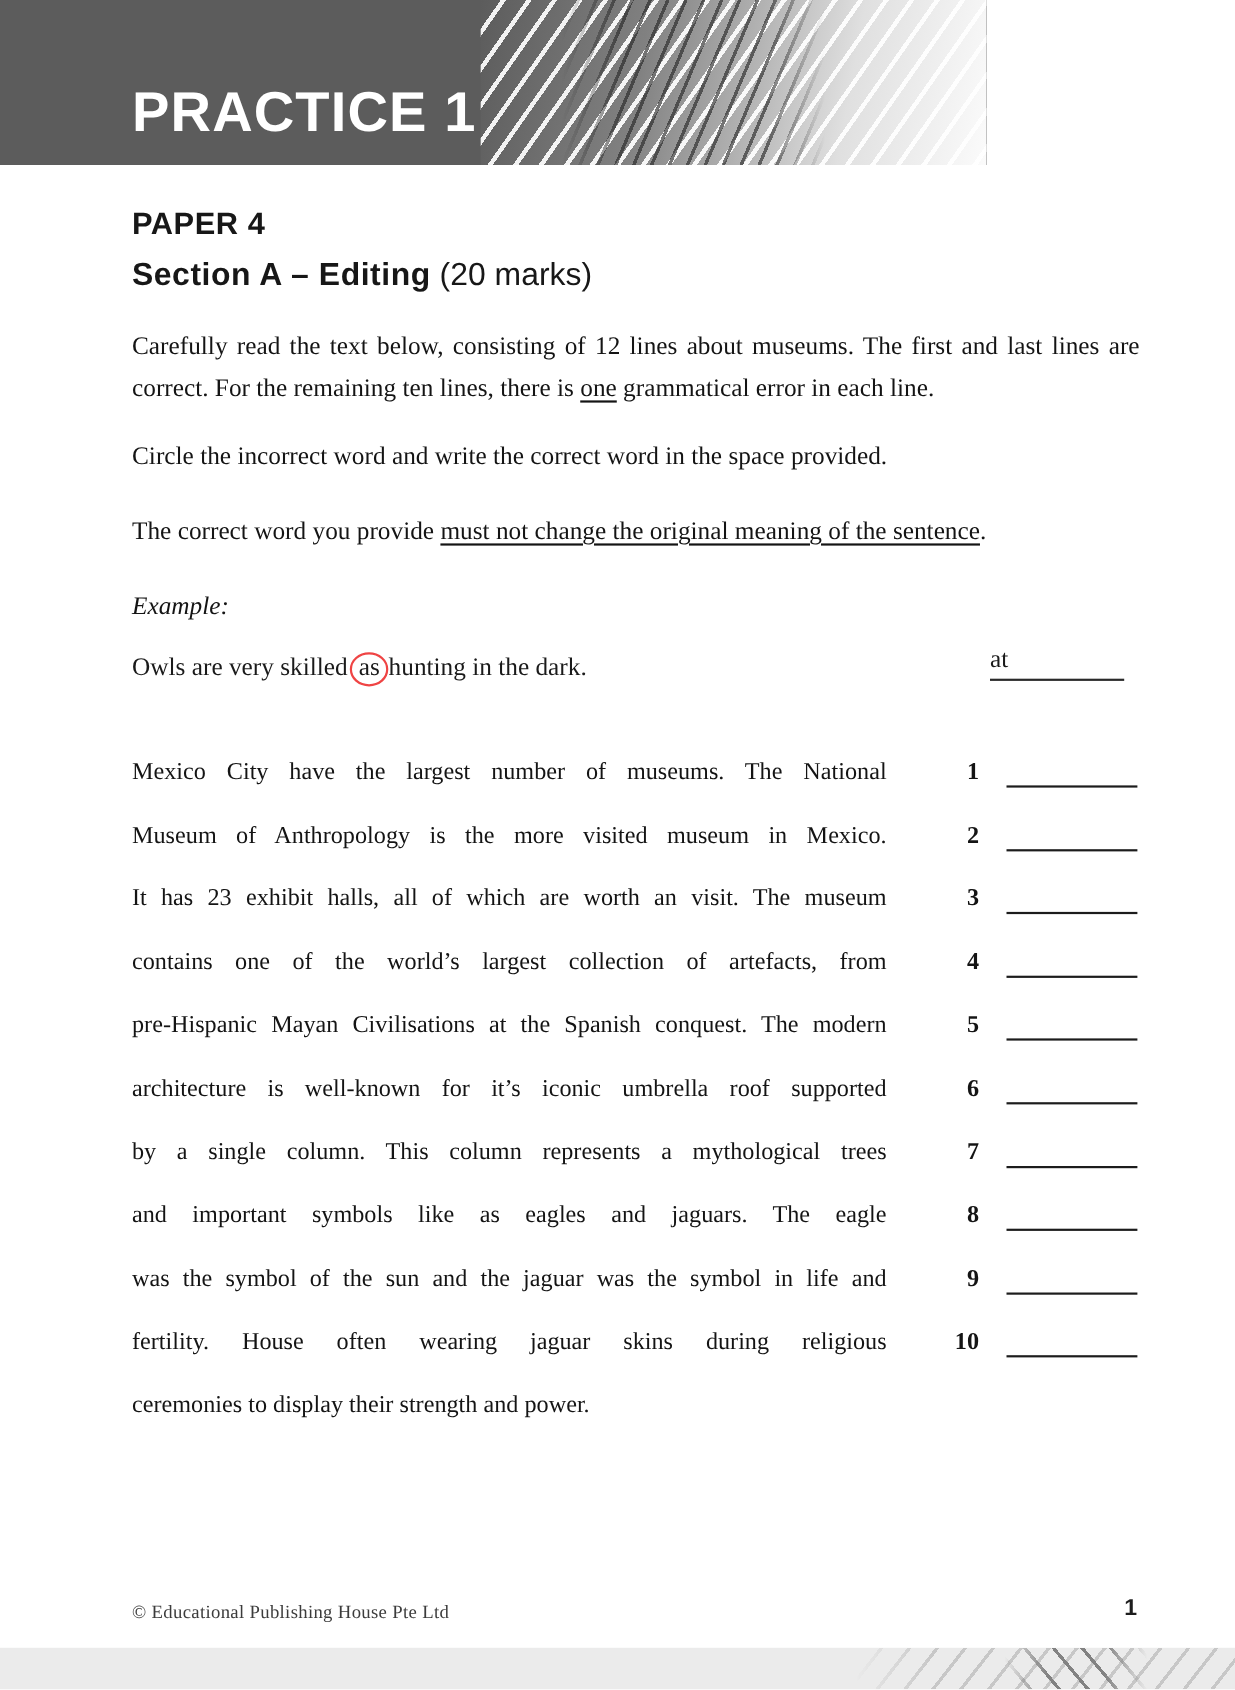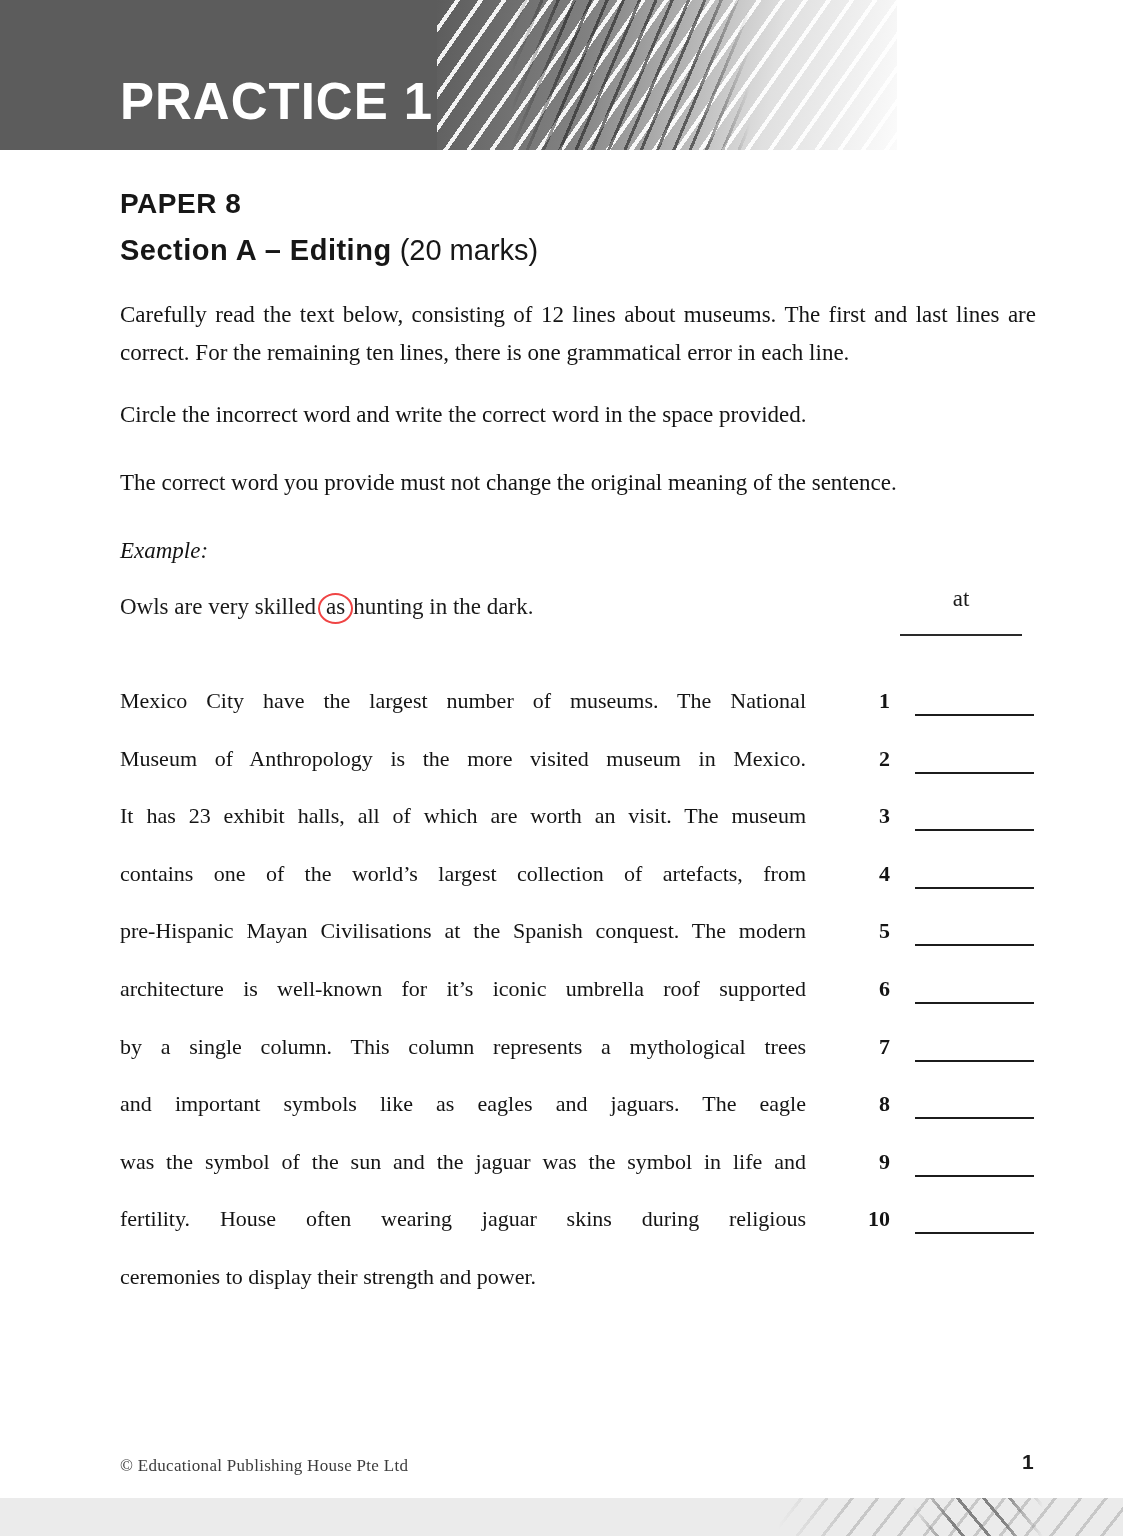--- a/index.html
+++ b/index.html
@@ -45,31 +45,31 @@
   .section-title .b { font-weight:bold; letter-spacing:.5px; }
   .section-title .n { font-weight:normal; }
 
   
   .instr { position:absolute; left:120px; width:916px; font-size:23px; line-height:38px; color:#141414; }
   .instr.justify { text-align:justify; }
   #p1 { top:296px; }
   #p2 { top:396px; }
   #p3 { top:464px; }
   #example-label { top:532px; font-style:italic; }
-  .u { text-underline-offset:4px; text-decoration-thickness:1.5px; }
+  .u { text-decoration:underline; text-underline-offset:4px; text-decoration-thickness:1.5px; }
 
   
   .example-line { position:absolute; top:588px; left:120px; font-size:23px; line-height:38px; }
   .circled {
     display:inline-block; border:2px solid #ef4444; border-radius:50%;
     padding:0 6px 3px 6px; margin:0 0 0 2px; line-height:1.05;
   }
   .example-answer {
     position:absolute; top:586px; left:900px; width:122px;
-    font-size:23px; text-align:center; padding-bottom:22px;
+    font-size:23px; text-align:left; padding-bottom:5px;
     border-bottom:2.5px solid #2a2a2a;
   }
 
   
   .passage { position:absolute; top:686px; left:120px; width:916px; }
   .p-row { display:flex; align-items:baseline; height:57.6px; }
   .p-text {
     width:686px; font-size:22px; line-height:30px; color:#141414;
     text-align:justify; text-align-last:justify; white-space:normal;
   }
@@ -115,21 +115,21 @@
 
 <div class="page">
 
   <div class="banner">
     <div class="banner-decor">
       <div class="banner-decor-dark"></div>
     </div>
     <div class="banner-title">PRACTICE 1</div>
   </div>
 
-  <div class="paper-title">PAPER 8</div>
+  <div class="paper-title">PAPER 4</div>
   <div class="section-title"><span class="b">Section A – Editing</span><span class="n"> (20 marks)</span></div>
 
   <div class="instr justify" id="p1"><span>Carefully read the text below, consisting of 12 lines about museums. The first and last lines are correct. For the remaining ten lines, there is </span><span class="u">one</span><span> grammatical error in each line.</span></div>
 
   <div class="instr" id="p3"><span>The correct word you provide </span><span class="u">must not change the original meaning of the sentence</span><span>.</span></div>
 
   <div class="instr" id="p2">Circle the incorrect word and write the correct word in the space provided.</div>
 
   <div class="instr" id="example-label">Example:</div>
 

